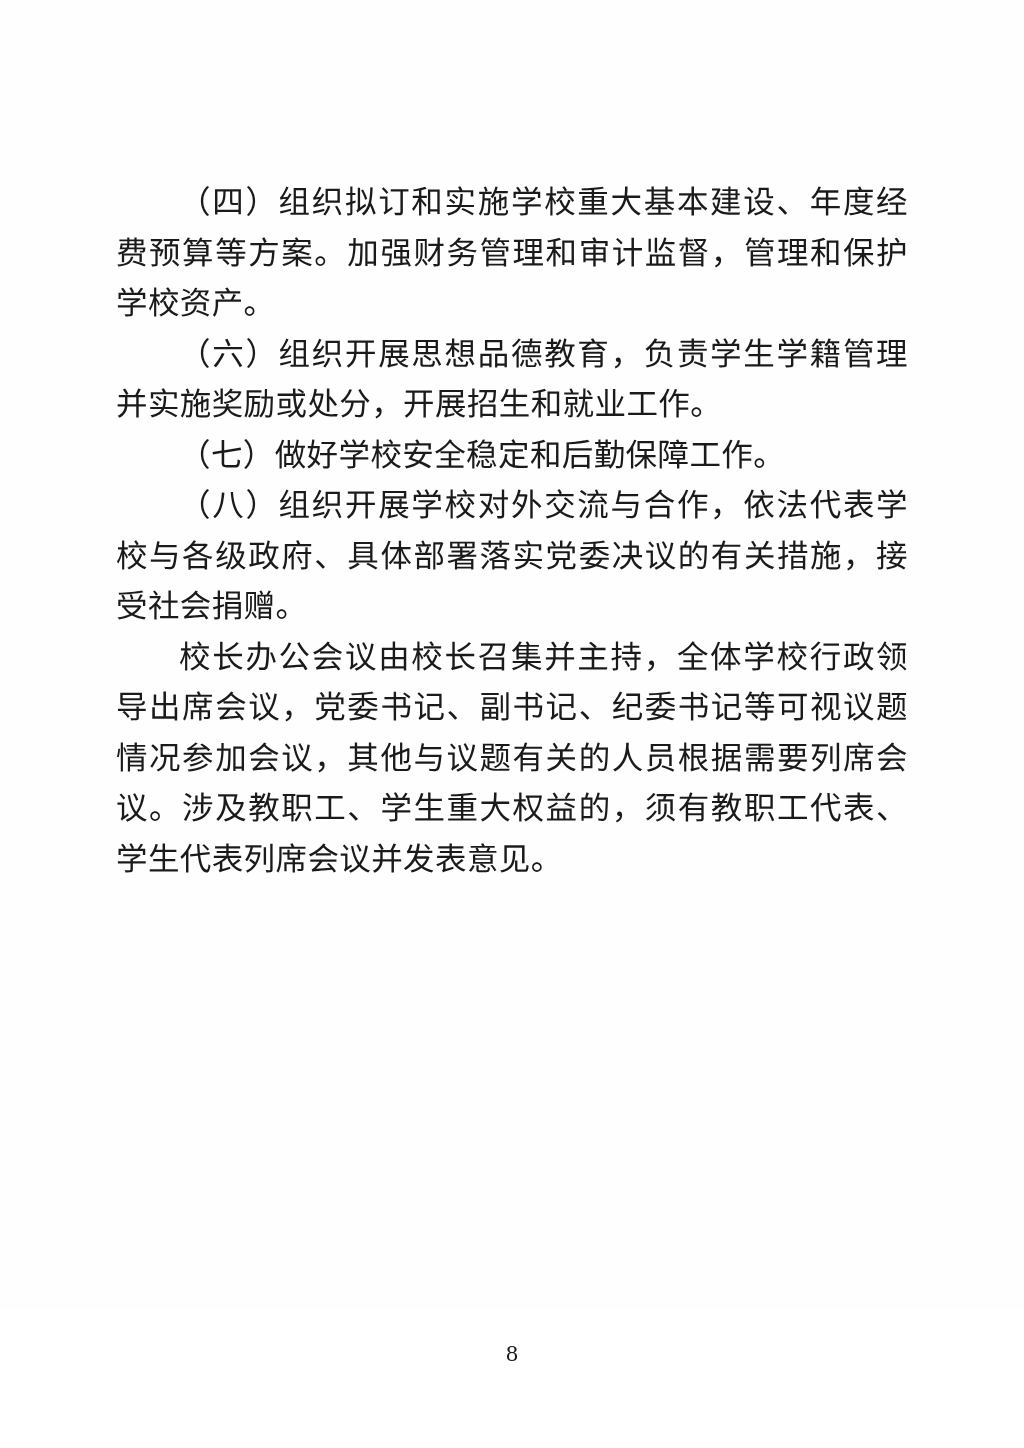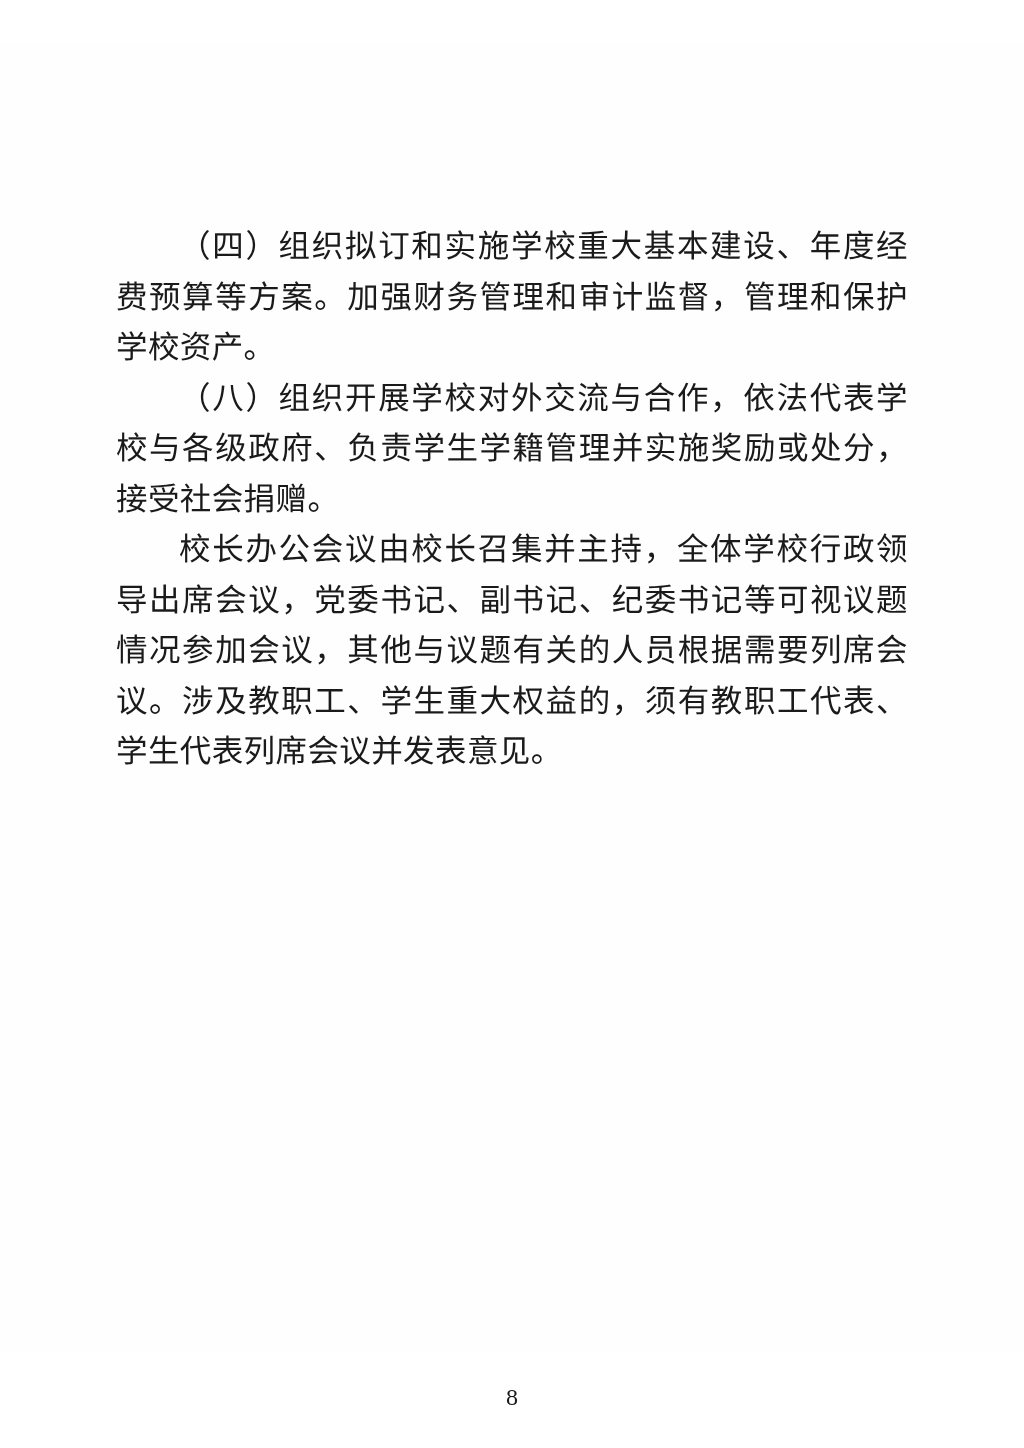--- a/index.html
+++ b/index.html
@@ -15,21 +15,20 @@
     color: #1a1a1a;
     overflow: hidden;
   }
   .page {
     position: absolute;
     top: 0;
     left: 0;
     width: 1024px;
     height: 1309px;
     background: #fefefe;
-    margin-top: 44px;
   }
   .content {
     position: absolute;
     top: 178px;
     left: 116px;
     width: 792px;
   }
   .para {
     font-size: 31.5px;
     line-height: 50.5px;
@@ -61,23 +60,25 @@
 </style>
 </head>
 <body>
 
 <div class="page">
   <div class="content">
 
     <p class="para">（四）组织拟订和实施学校重大基本建设、年度经费预算等方案。加强财务管理和审计监督，管理和保护学校资产。</p>
 
 
+    <p class="para">（六）组织开展思想品德教育，负责学生学籍管理并实施奖励或处分，开展招生和就业工作。</p>
 
+    <p class="para">（七）做好学校安全稳定和后勤保障工作。</p>
 
-    <p class="para">（八）组织开展学校对外交流与合作，依法代表学校与各级政府、负责学生学籍管理并实施奖励或处分，接受社会捐赠。</p>
+    <p class="para">（八）组织开展学校对外交流与合作，依法代表学校与各级政府、具体部署落实党委决议的有关措施，接受社会捐赠。</p>
 
 
 
 
     <p class="para">校长办公会议由校长召集并主持，全体学校行政领导出席会议，党委书记、副书记、纪委书记等可视议题情况参加会议，其他与议题有关的人员根据需要列席会议。涉及教职工、学生重大权益的，须有教职工代表、学生代表列席会议并发表意见。</p>
 
   </div>
 
   <div class="pagenum">8</div>
 </div>

